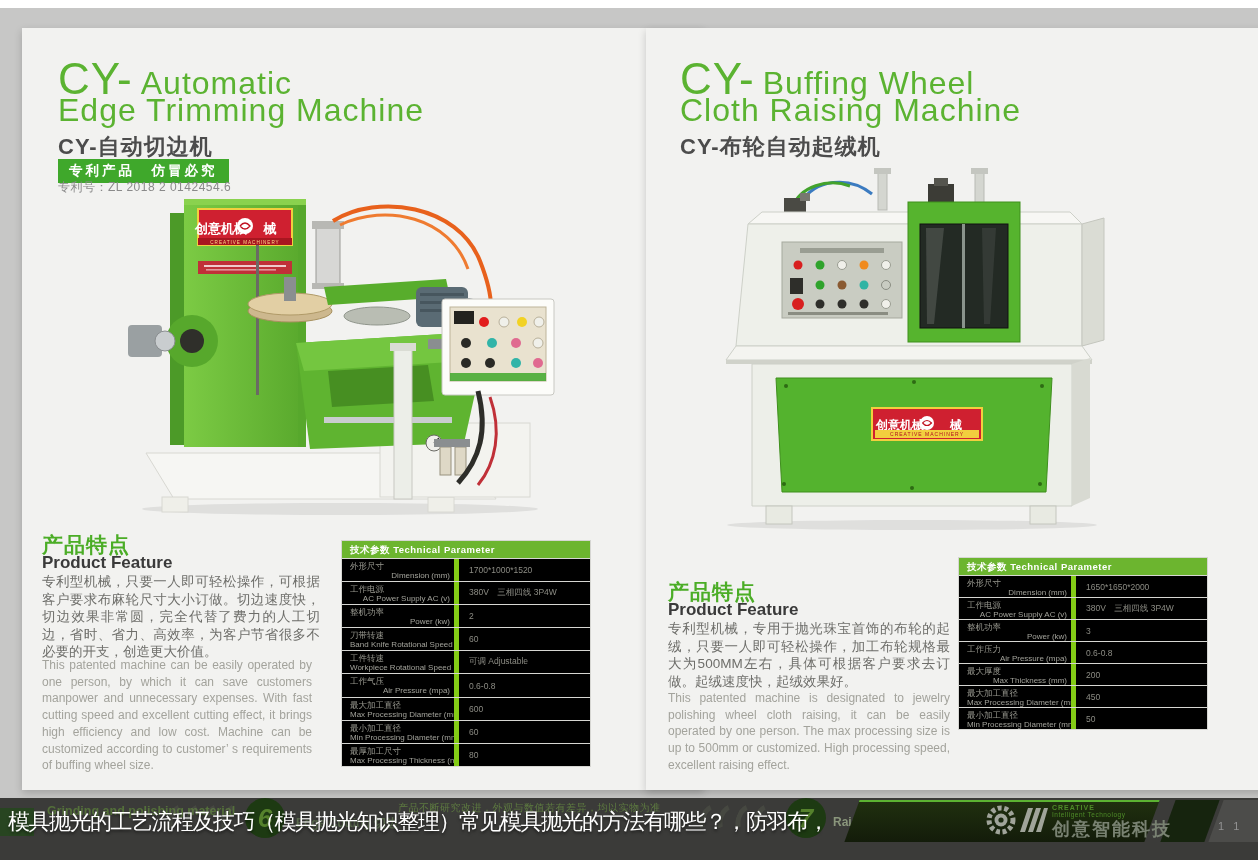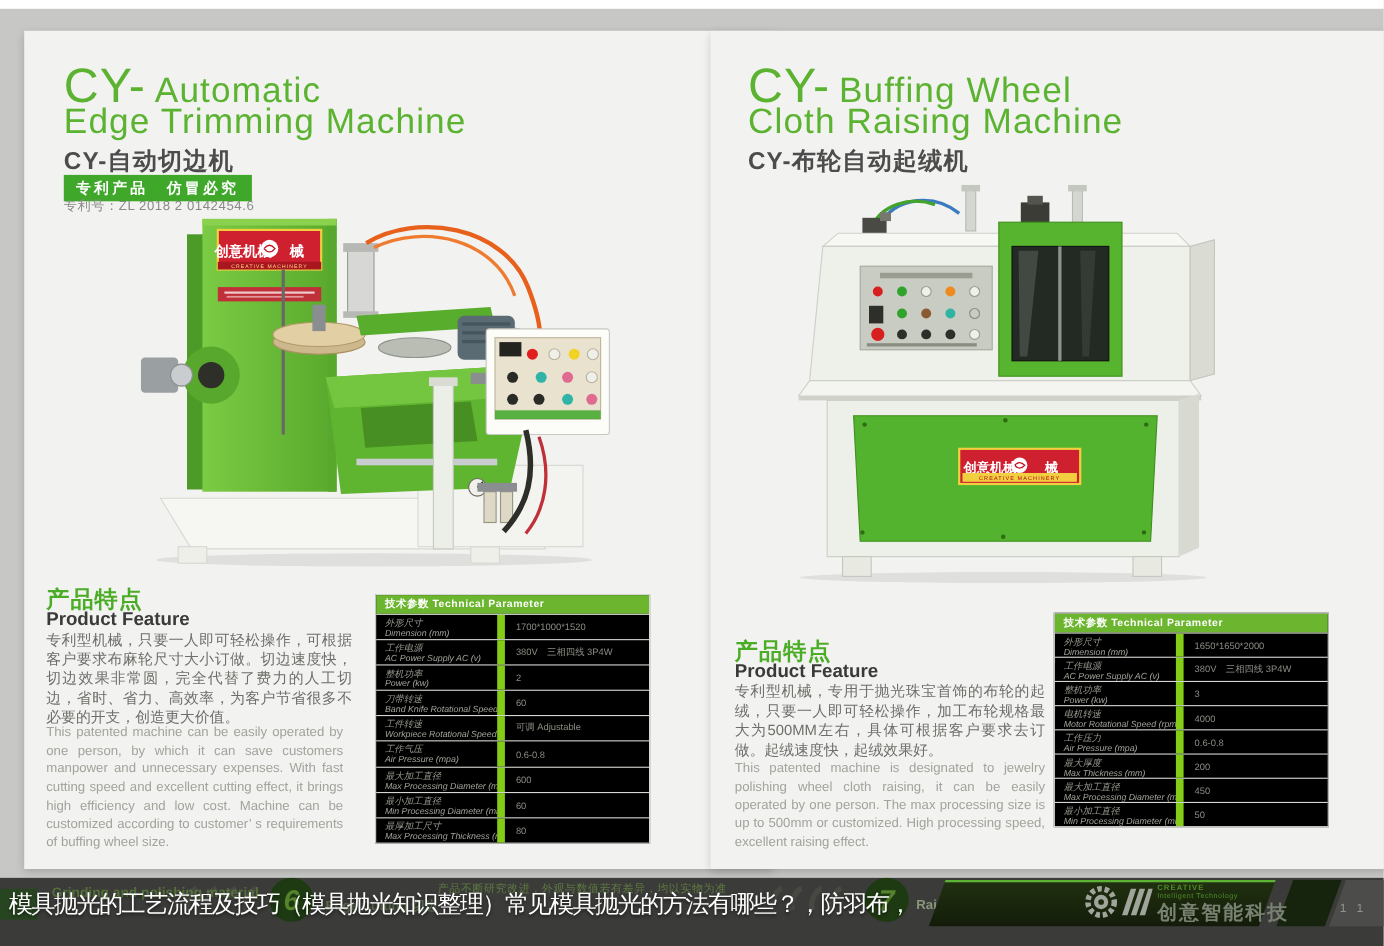--- a/index.html
+++ b/index.html
@@ -36,23 +36,23 @@
 
   
   .spec { position:absolute; width:250px; border:1px solid #d6d6d2; background:#000000; }
   .spec .hd {
     height:17px; background:#6cb52f; color:#fff; font-size:9.5px; font-weight:bold;
     line-height:17px; padding-left:8px; letter-spacing:.5px; white-space:nowrap;
   }
   .spec .row { display:flex; border-top:1px solid #d6d6d2; }
   .spec.rows9 .row { height:23.1px; }
   .spec.rows8 .row { height:22px; }
-  .spec .cl { width:117px; border-right:7px solid #84cc16; padding:2px 4px 0 8px; overflow:hidden;font-style:italic; }
+  .spec .cl { width:117px; border-right:5px solid #84cc16; padding:2px 4px 0 8px; overflow:hidden; }
   .spec .cl .cn { display:block; font-size:8.5px; color:#98988f; line-height:10px; white-space:nowrap; }
-  .spec .cl .en { display:block; font-size:8px;  color:#a2a29a; line-height:10px; white-space:nowrap; }
+  .spec .cl .en { display:block; font-size:8px;  color:#a2a29a; line-height:10px; white-space:nowrap;text-align:right; }
   .spec .cv { flex:1; display:flex; align-items:center; padding-left:10px; font-size:8.5px; color:#8c8c84; white-space:nowrap; }
 
   .machine { position:absolute; }
 
   
   .footer { position:absolute; left:0; top:798px; width:1258px; height:62px; background:#3b3b39; overflow:hidden; }
   .f-greenbox { position:absolute; left:0; top:10px; width:34px; height:28px; background:#234a1a; opacity:.75; }
   .f-grind { position:absolute; left:47px; top:6px; font-size:12.5px; font-weight:bold; color:#54703a; }
   .f-note  { position:absolute; left:398px; top:3px; font-size:10px; color:#5d7a40; letter-spacing:.5px; }
   .f-circle {
@@ -364,27 +364,20 @@
       </div>
     <div class="row">
         <div class="cl">
           <span class="cn">整机功率</span>
           <span class="en">Power (kw)</span>
         </div>
         <div class="cv">3</div>
       </div>
     <div class="row">
         <div class="cl">
-          <span class="cn">电机转速</span>
-          <span class="en">Motor Rotational Speed (rpm)</span>
-        </div>
-        <div class="cv">4000</div>
-      </div>
-    <div class="row">
-        <div class="cl">
           <span class="cn">工作压力</span>
           <span class="en">Air Pressure (mpa)</span>
         </div>
         <div class="cv">0.6-0.8</div>
       </div>
     <div class="row">
         <div class="cl">
           <span class="cn">最大厚度</span>
           <span class="en">Max Thickness (mm)</span>
         </div>

